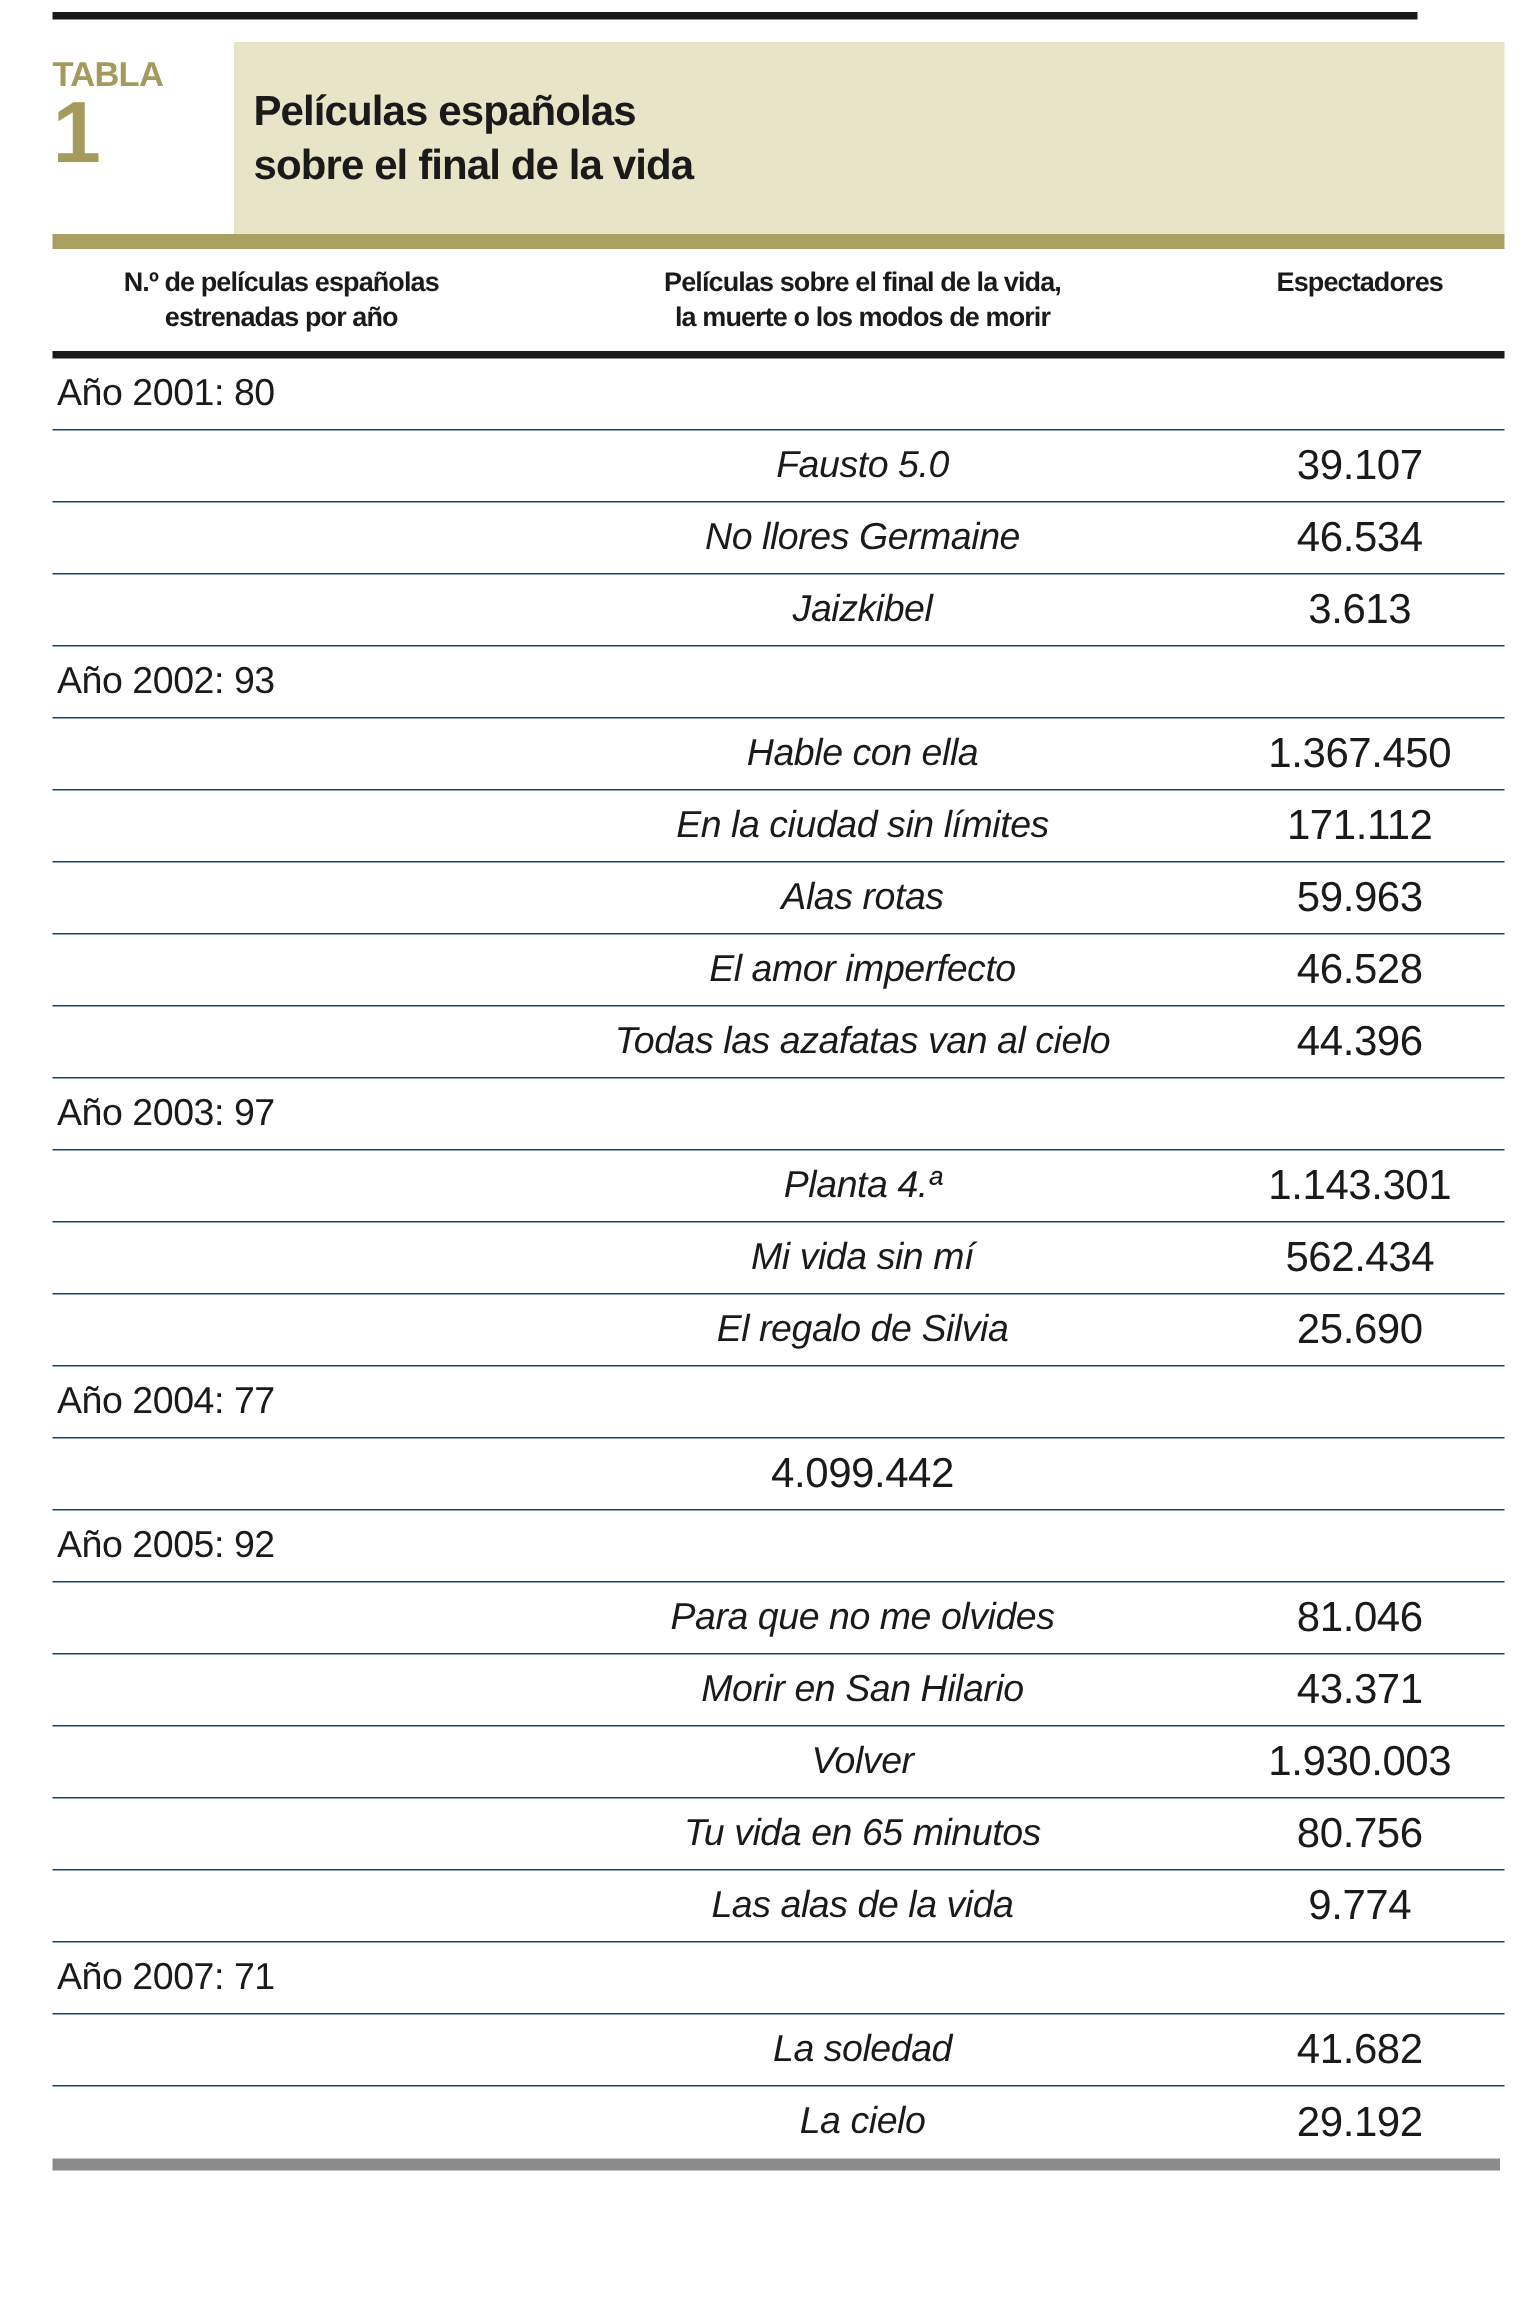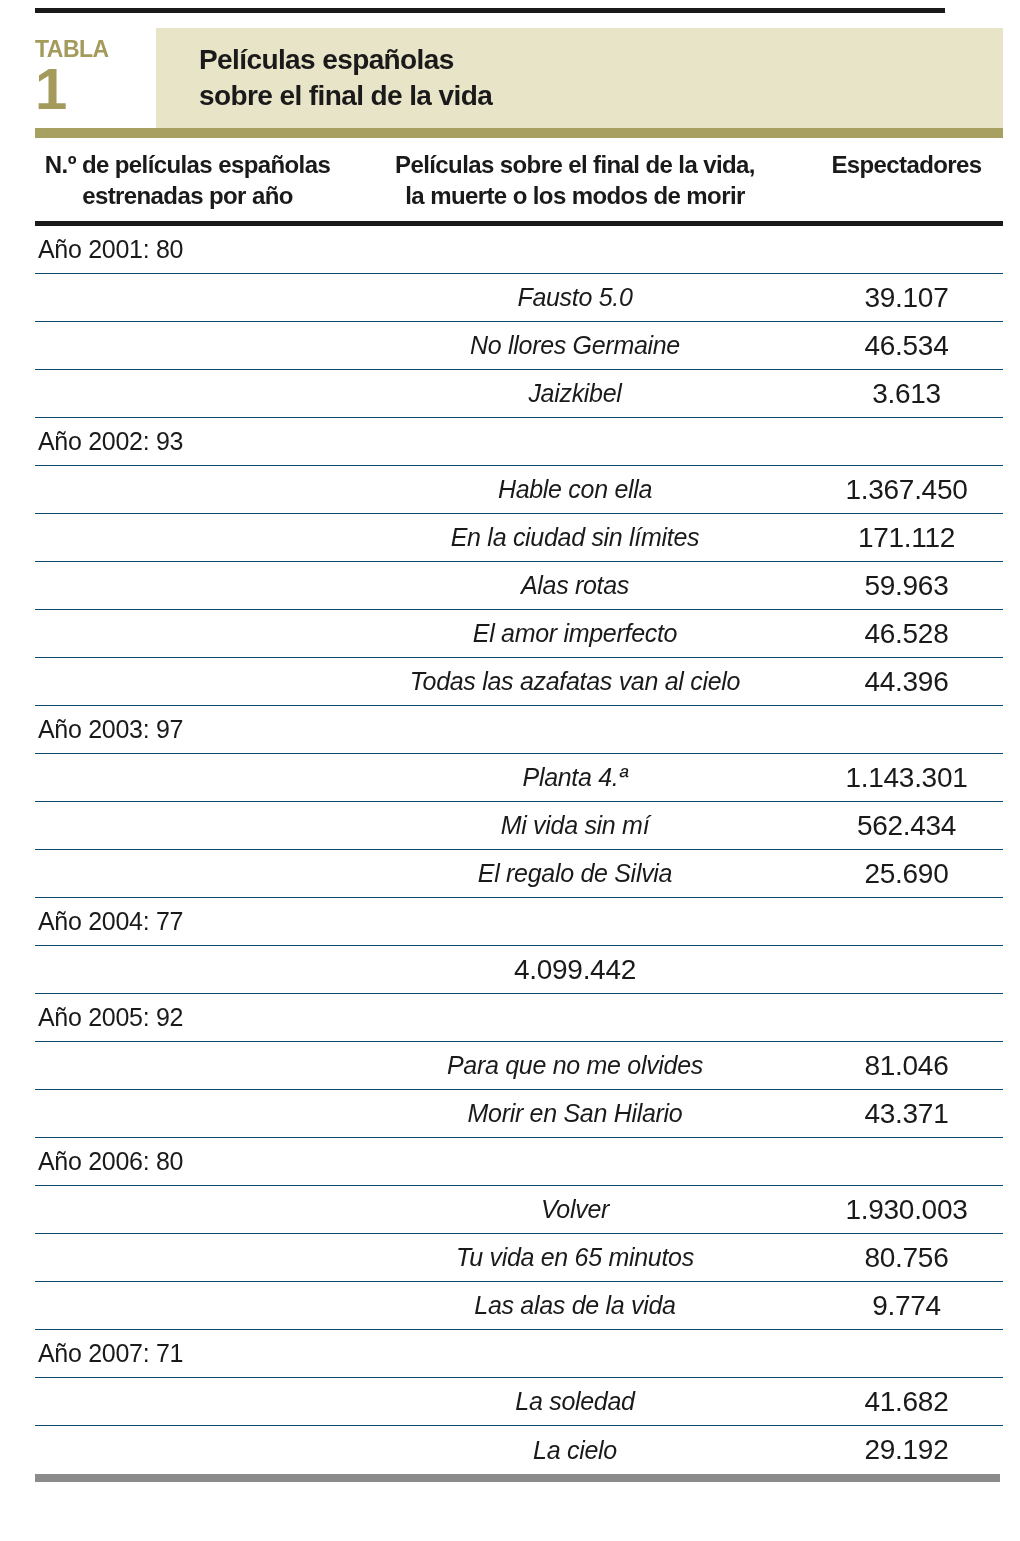--- a/index.html
+++ b/index.html
@@ -23,35 +23,35 @@
     width:121px;flex:none;text-align:left;padding-top:10px;
   }
   .tabla-kicker{
     font-weight:bold;font-size:23px;letter-spacing:-0.5px;
     color:#a39a5c;line-height:1.0;
   }
   .tabla-number{
     font-weight:bold;font-size:58px;color:#a39a5c;line-height:0.95;
   }
   .title-box{
-    flex:1;background:#e8e4c7;height:100px;
+    flex:1;background:#e8e4c7;height:128px;
     display:flex;flex-direction:column;justify-content:center;
-    padding-left:43px;box-sizing:border-box;
+    padding-left:13px;box-sizing:border-box;
   }
   .title-line{
     font-weight:bold;font-size:28px;line-height:1.28;letter-spacing:-0.6px;
   }
 
   .olive-bar{width:968px;height:10px;background:#a8a061;}
 
   .col-grid{display:grid;grid-template-columns:305px 470px 193px;}
 
   .col-headers{padding:11px 0 10px 0;}
   .col-header{
-    font-weight:bold;font-size:24px;line-height:1.3;letter-spacing:-0.6px;
+    font-weight:bold;font-size:18px;line-height:1.3;letter-spacing:-0.6px;
     text-align:center;align-self:start;
   }
 
   .thick-rule{width:968px;height:5px;background:#1a1a1a;}
 
   .row{
     height:48px;box-sizing:border-box;
     border-bottom:1px solid #0c4a6e;
     display:grid;grid-template-columns:305px 470px 193px;
     align-items:center;
@@ -183,23 +183,20 @@
         <div class="row film-row">
           <div></div>
           <div class="film-title">Para que no me olvides</div>
           <div class="viewers">81.046</div>
         </div>
         <div class="row film-row">
           <div></div>
           <div class="film-title">Morir en San Hilario</div>
           <div class="viewers">43.371</div>
         </div>
-        <div class="row year-row">
-          <div class="year-label">Año 2006: 80</div>
-        </div>
         <div class="row film-row">
           <div></div>
           <div class="film-title">Volver</div>
           <div class="viewers">1.930.003</div>
         </div>
         <div class="row film-row">
           <div></div>
           <div class="film-title">Tu vida en 65 minutos</div>
           <div class="viewers">80.756</div>
         </div>

